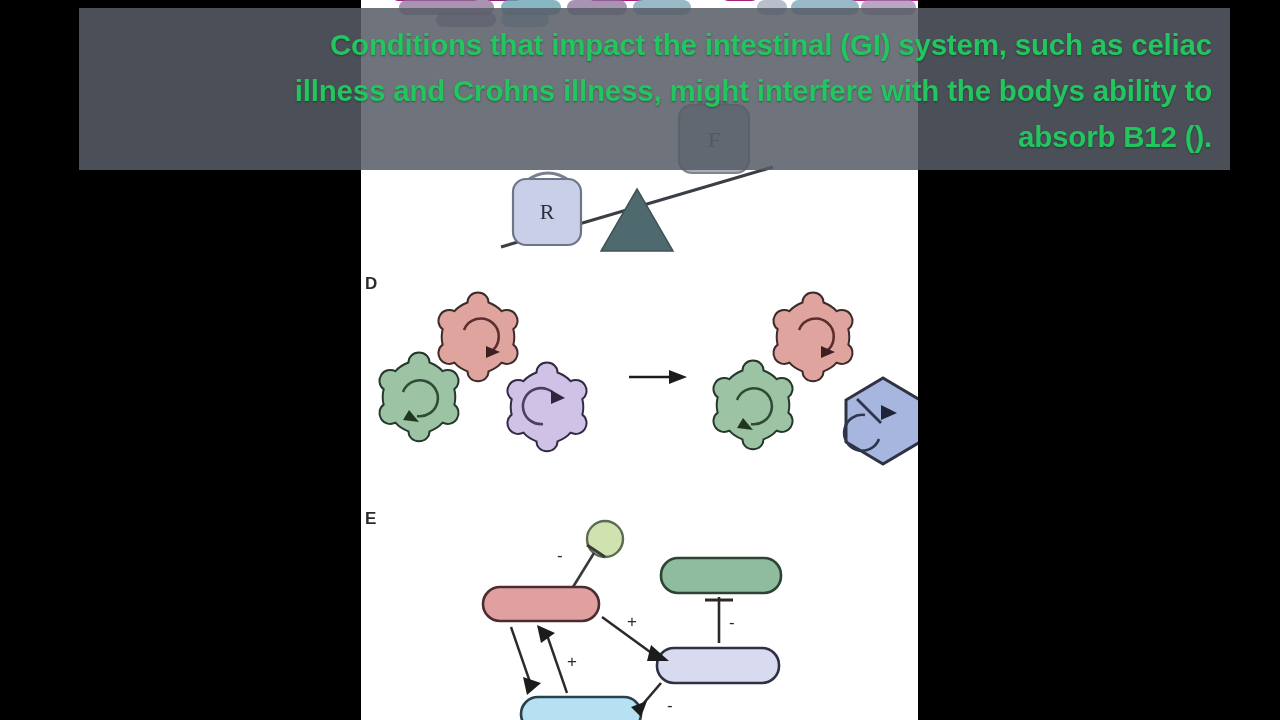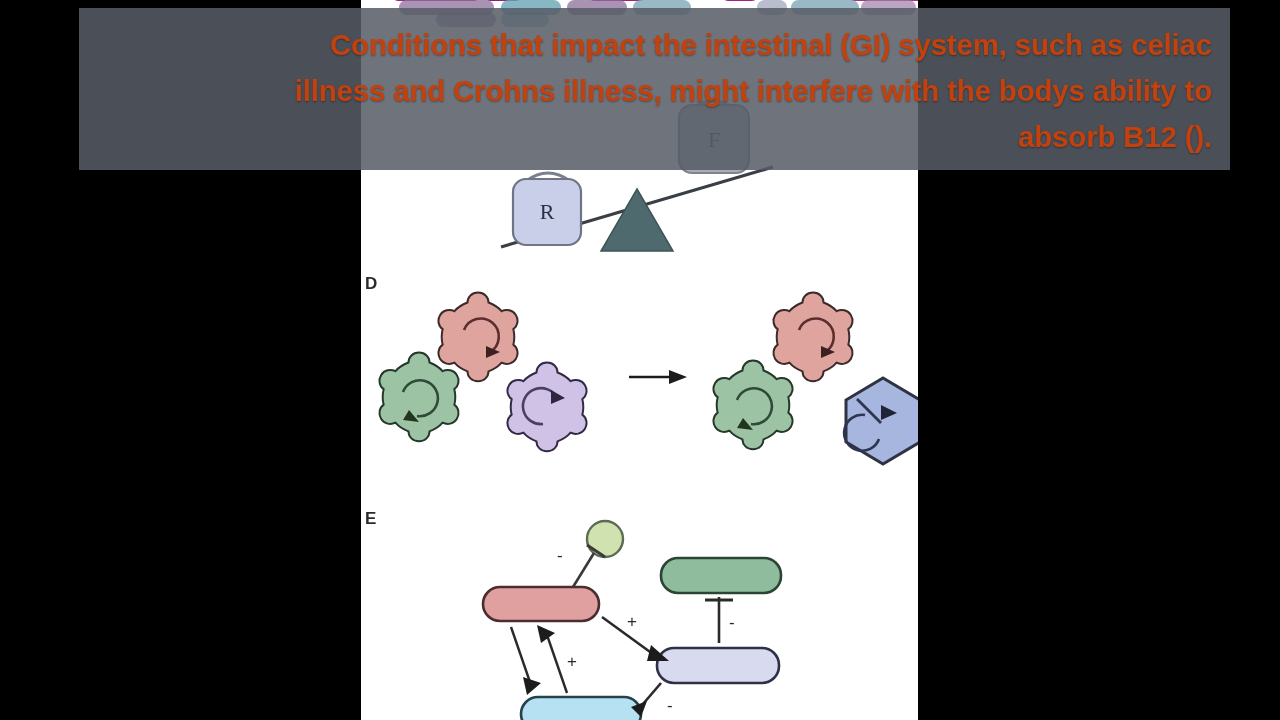--- a/index.html
+++ b/index.html
@@ -77,21 +77,21 @@
     background: rgba(86, 92, 102, 0.86);
     box-sizing: border-box;
     padding: 14px 18px 0 18px;
     display: flex;
     align-items: flex-start;
     justify-content: flex-end;
   }
   #caption-text {
     width: 100%;
     text-align: right;
-    color: #c2410c;
+    color: #22c55e;
     font-family: "Liberation Sans", sans-serif;
     font-weight: 700;
     font-size: 29.5px;
     line-height: 46px;
     letter-spacing: -0.2px;
     text-shadow: 0 1px 2px rgba(0,0,0,0.35);
     white-space: pre-line;
   }
 </style>
 </head>

